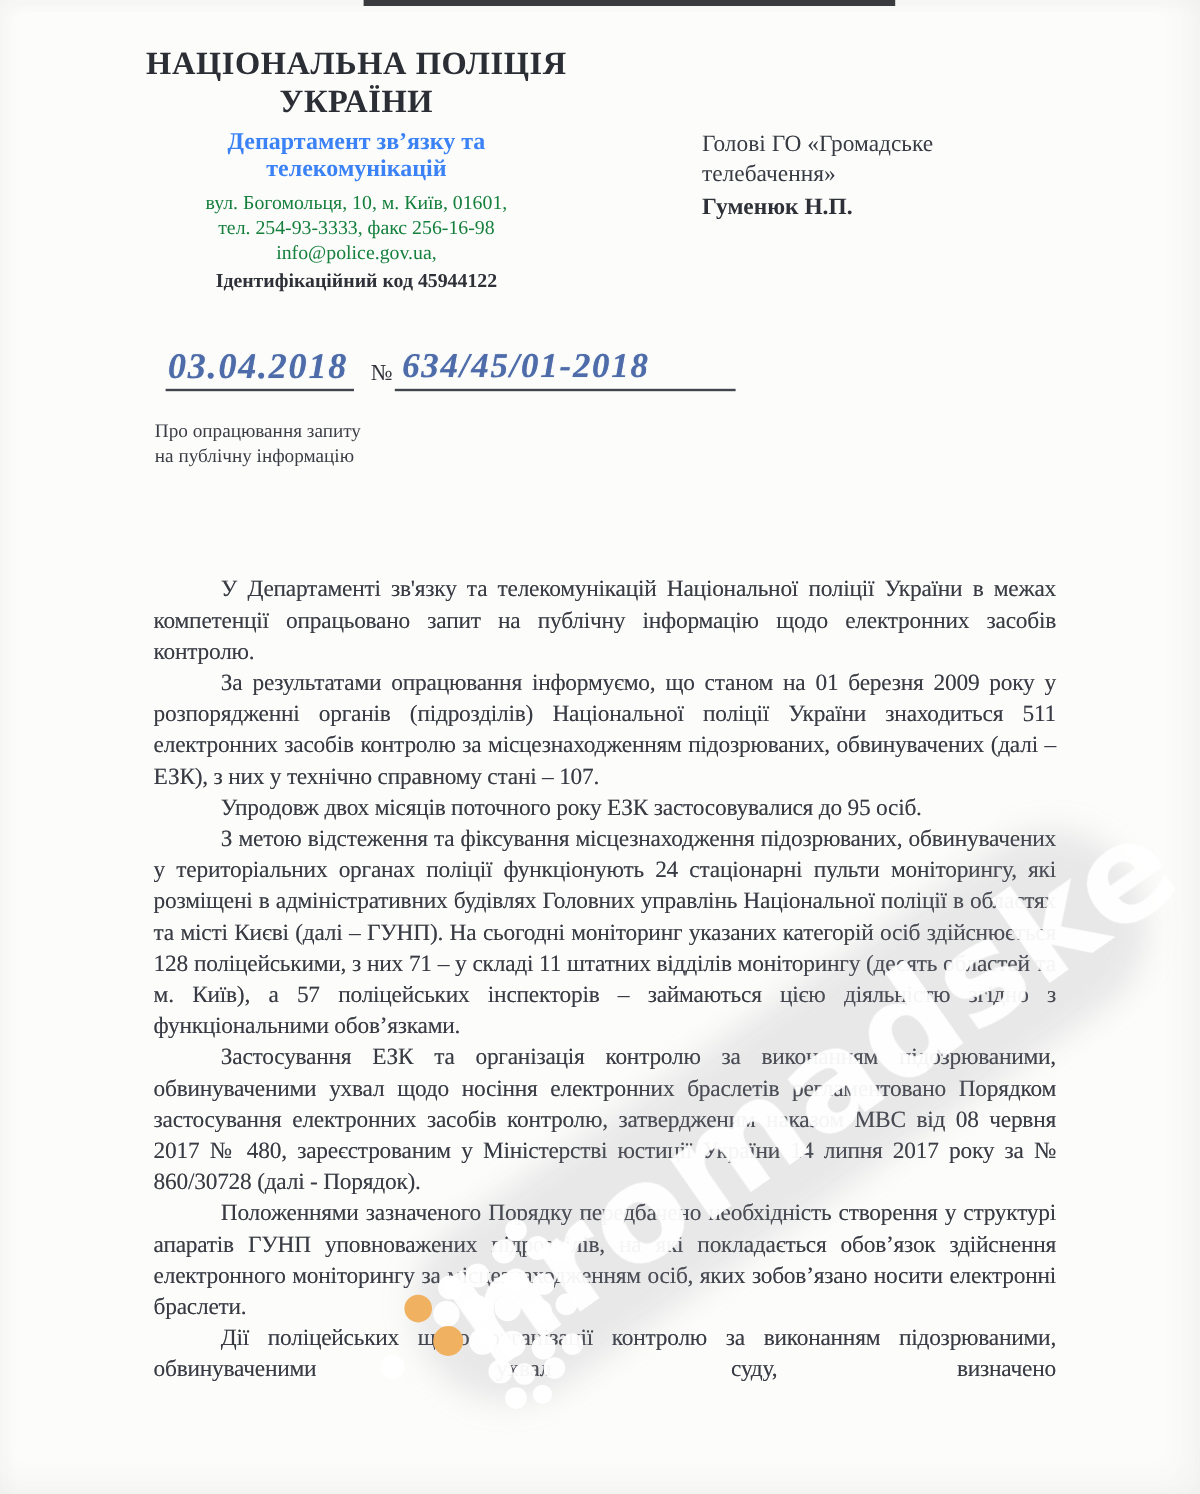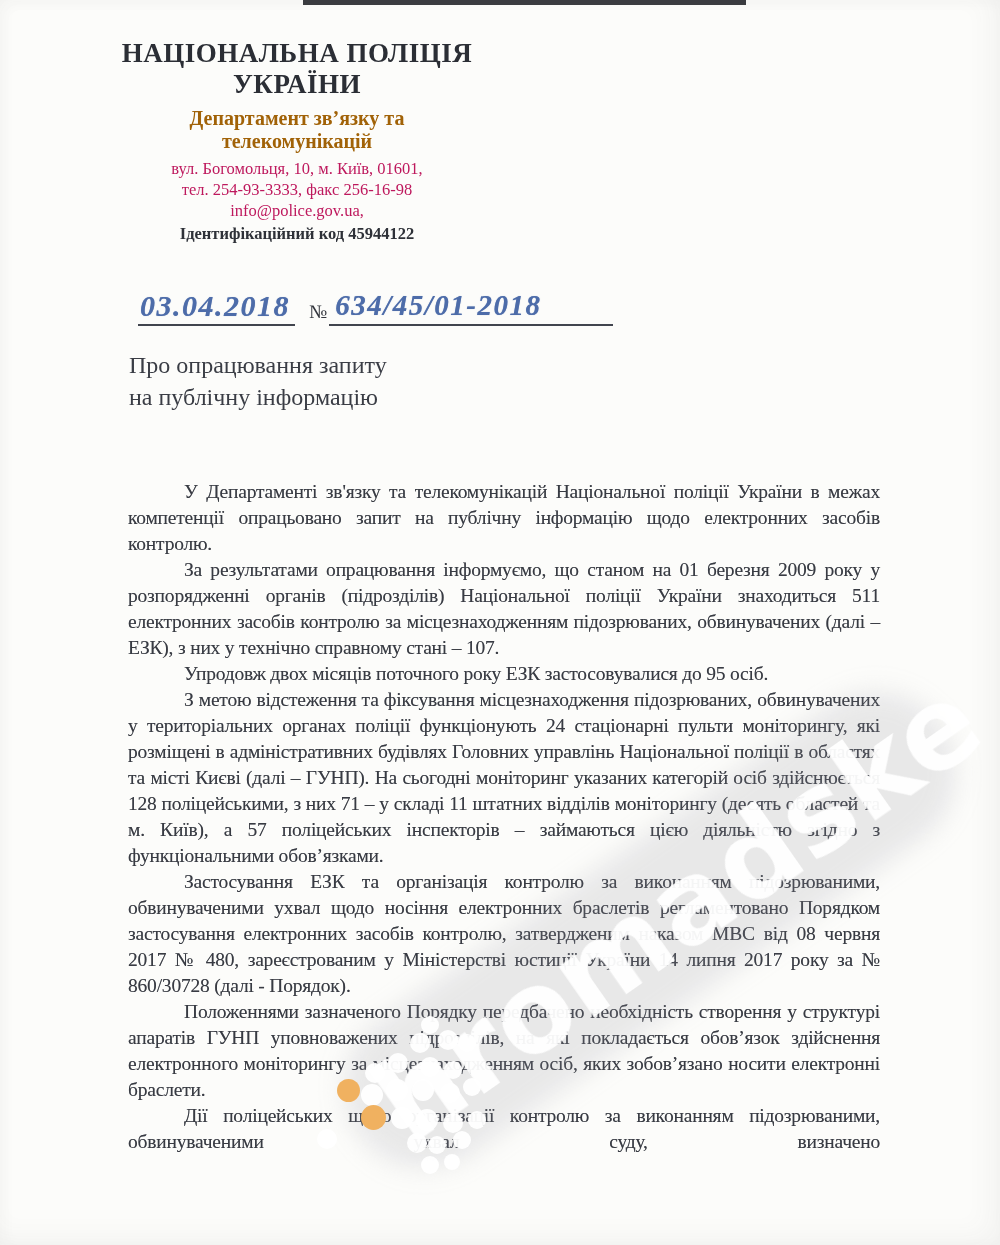--- a/index.html
+++ b/index.html
@@ -13,22 +13,22 @@
     background:#fcfcfa;
     box-shadow:inset -10px -8px 26px rgba(70,70,75,0.05), inset 4px 2px 14px rgba(70,70,75,0.03);
     color:#34373e;
   }
   
   .scan-bar{position:absolute;left:303px;top:0;width:443px;height:5px;background:#202126;opacity:.88;}
 
   
   .letterhead{position:absolute;left:113px;top:38px;width:368px;text-align:center;}
   .org{font-size:27px;font-weight:bold;line-height:1.14;letter-spacing:.5px;color:#2b2e35;}
-  .dept{font-size:20px;font-weight:bold;line-height:1.15;margin-top:7px;color:#a16207;}
-  .contact{font-size:16.5px;line-height:1.3;margin-top:5px;color:#be185d;}
+  .dept{font-size:20px;font-weight:bold;line-height:1.15;margin-top:7px;color:#3b82f6;}
+  .contact{font-size:16.5px;line-height:1.3;margin-top:5px;color:#15803d;}
   .idcode{font-size:16.5px;font-weight:bold;margin-top:2px;color:#2e3138;}
 
   
   .recipient{position:absolute;left:585px;top:109px;width:260px;font-size:19.5px;line-height:1.26;color:#363a42;}
   .recipient .name{font-weight:bold;margin-top:3px;color:#2d3037;}
 
   
   .ref-row{position:absolute;left:138px;top:243px;display:flex;align-items:flex-end;}
   .hw{
     font-style:italic;font-weight:bold;color:#4d6ca9;letter-spacing:1.5px;
@@ -38,21 +38,21 @@
   }
   .hw.date{font-size:30px;width:155px;padding:0 0 1px 2px;}
   .hw.num{font-size:29px;width:278px;padding:0 0 2px 6px;}
   .numsign{font-size:19px;margin:0 2px 3px 14px;color:#33363d;}
   .incoming-row{position:absolute;left:143px;top:296px;display:flex;align-items:flex-end;font-size:18.5px;color:#383b43;}
   .blank{display:inline-block;border-bottom:1.6px solid #4a4e57;height:20px;}
   .blank.b1{width:170px;margin:0 12px 0 6px;}
   .blank.b2{width:118px;margin-left:4px;}
 
   
-  .subject{position:absolute;left:129px;top:349px;font-size:24px;line-height:1.34;color:#3a3d45;}
+  .subject{position:absolute;left:129px;top:349px;font-size:16px;line-height:1.34;color:#3a3d45;}
 
   
   .salutation{
     position:absolute;left:128px;top:441px;width:752px;text-align:center;
     font-size:21px;font-weight:bold;font-style:italic;color:#33363d;letter-spacing:.4px;
   }
 
   
   .body-text{
     position:absolute;left:128px;top:479px;width:752px;
@@ -96,20 +96,25 @@
       <span>телекомунікацій</span>
     </div>
     <div class="contact">
       <span>вул. Богомольця, 10, м. Київ, 01601,</span><br>
       <span>тел. 254-93-3333, факс 256-16-98</span><br>
       <span>info@police.gov.ua,</span>
     </div>
     <div class="idcode">Ідентифікаційний код 45944122</div>
   </header>
 
+  <div class="recipient">
+    <span>Голові ГО «Громадське</span><br>
+    <span>телебачення»</span>
+    <div class="name">Гуменюк Н.П.</div>
+  </div>
 
   <div class="ref-row">
     <span class="hw date">03.04.2018</span>
     <span class="numsign">№</span>
     <span class="hw num">634/45/01-2018</span>
   </div>
 
 
   <div class="subject">
     <span>Про опрацювання запиту</span><br>

